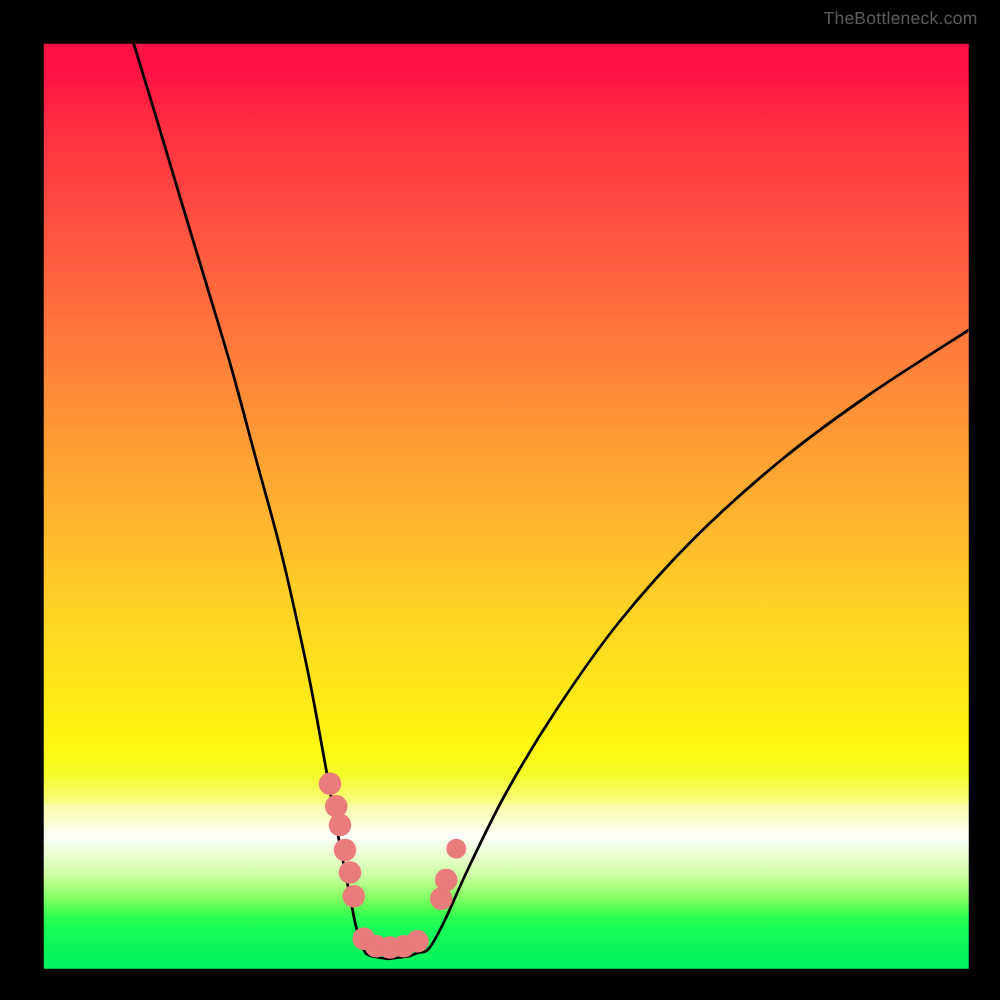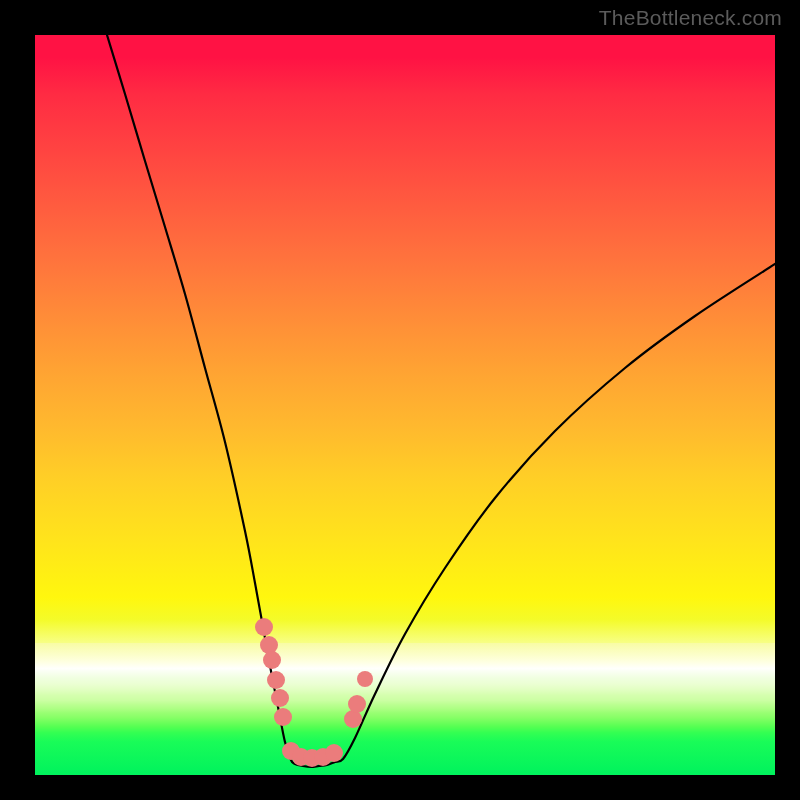--- a/index.html
+++ b/index.html
@@ -55,21 +55,21 @@
       #33FF52 94.3%,
       #19FC58 95.5%,
       #00F25D 100%
     );
   }
   .watermark {
     position: absolute;
     top: 6px;
     right: 18px;
     font-family: Arial, Helvetica, sans-serif;
-    font-size: 21px;
+    font-size: 14px;
     color: #5b5b5b;
     letter-spacing: 0.2px;
     font-weight: 500;
     user-select: none;
     margin-left: 28px;
   }
   svg.curves {
     position: absolute;
     left: 0;
     top: 0;

